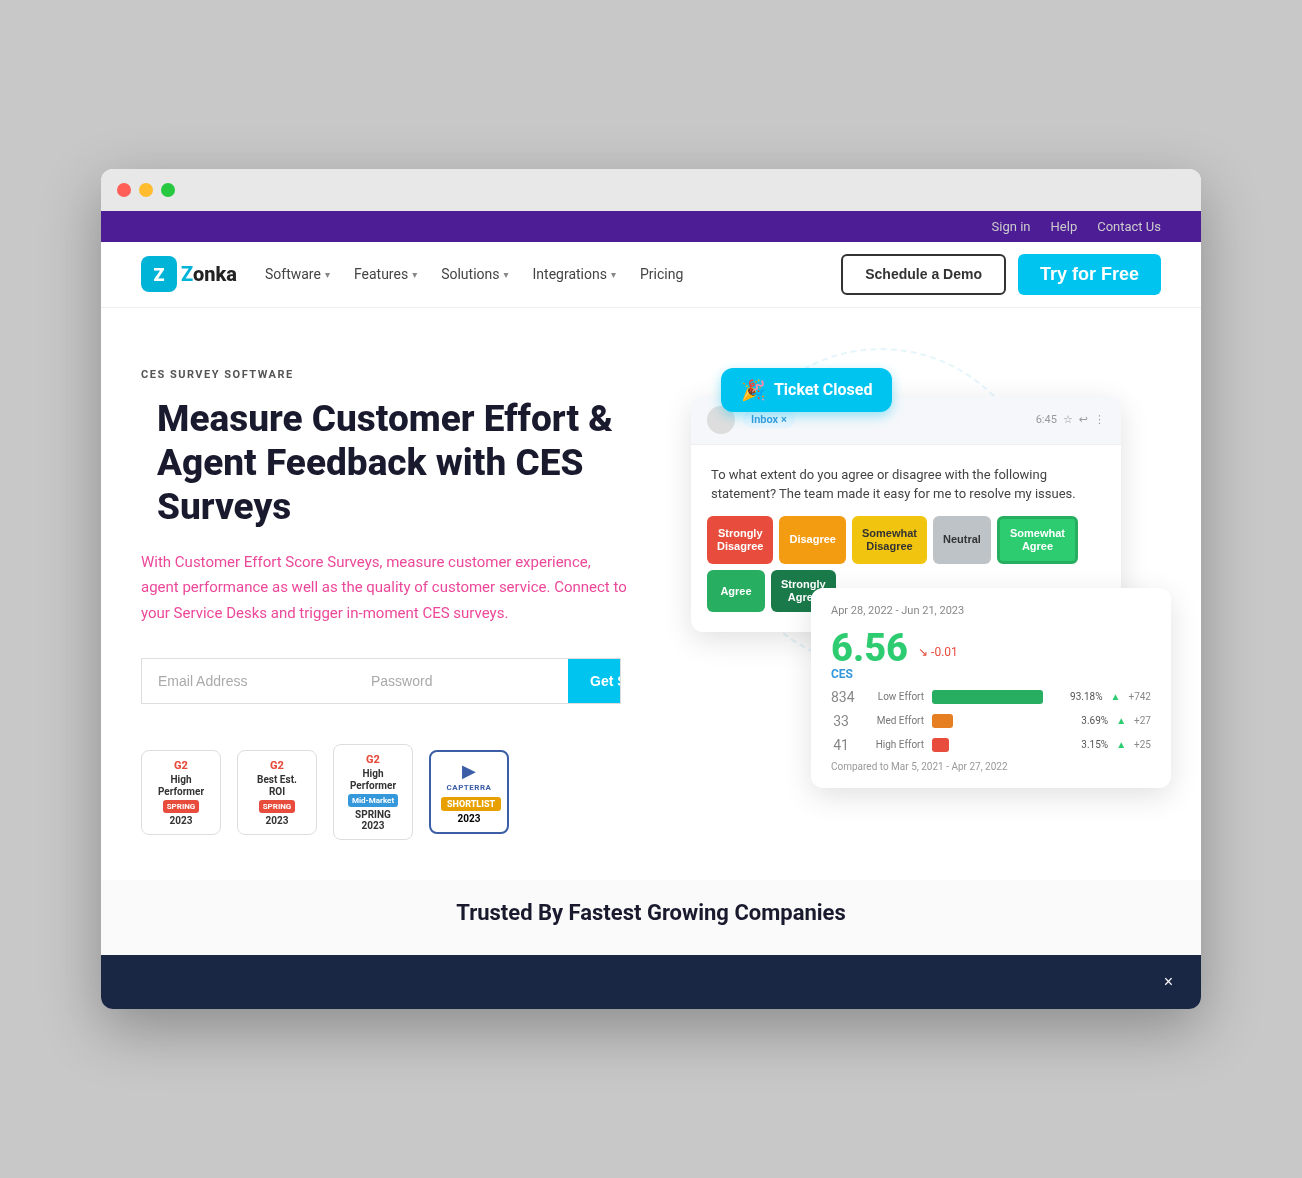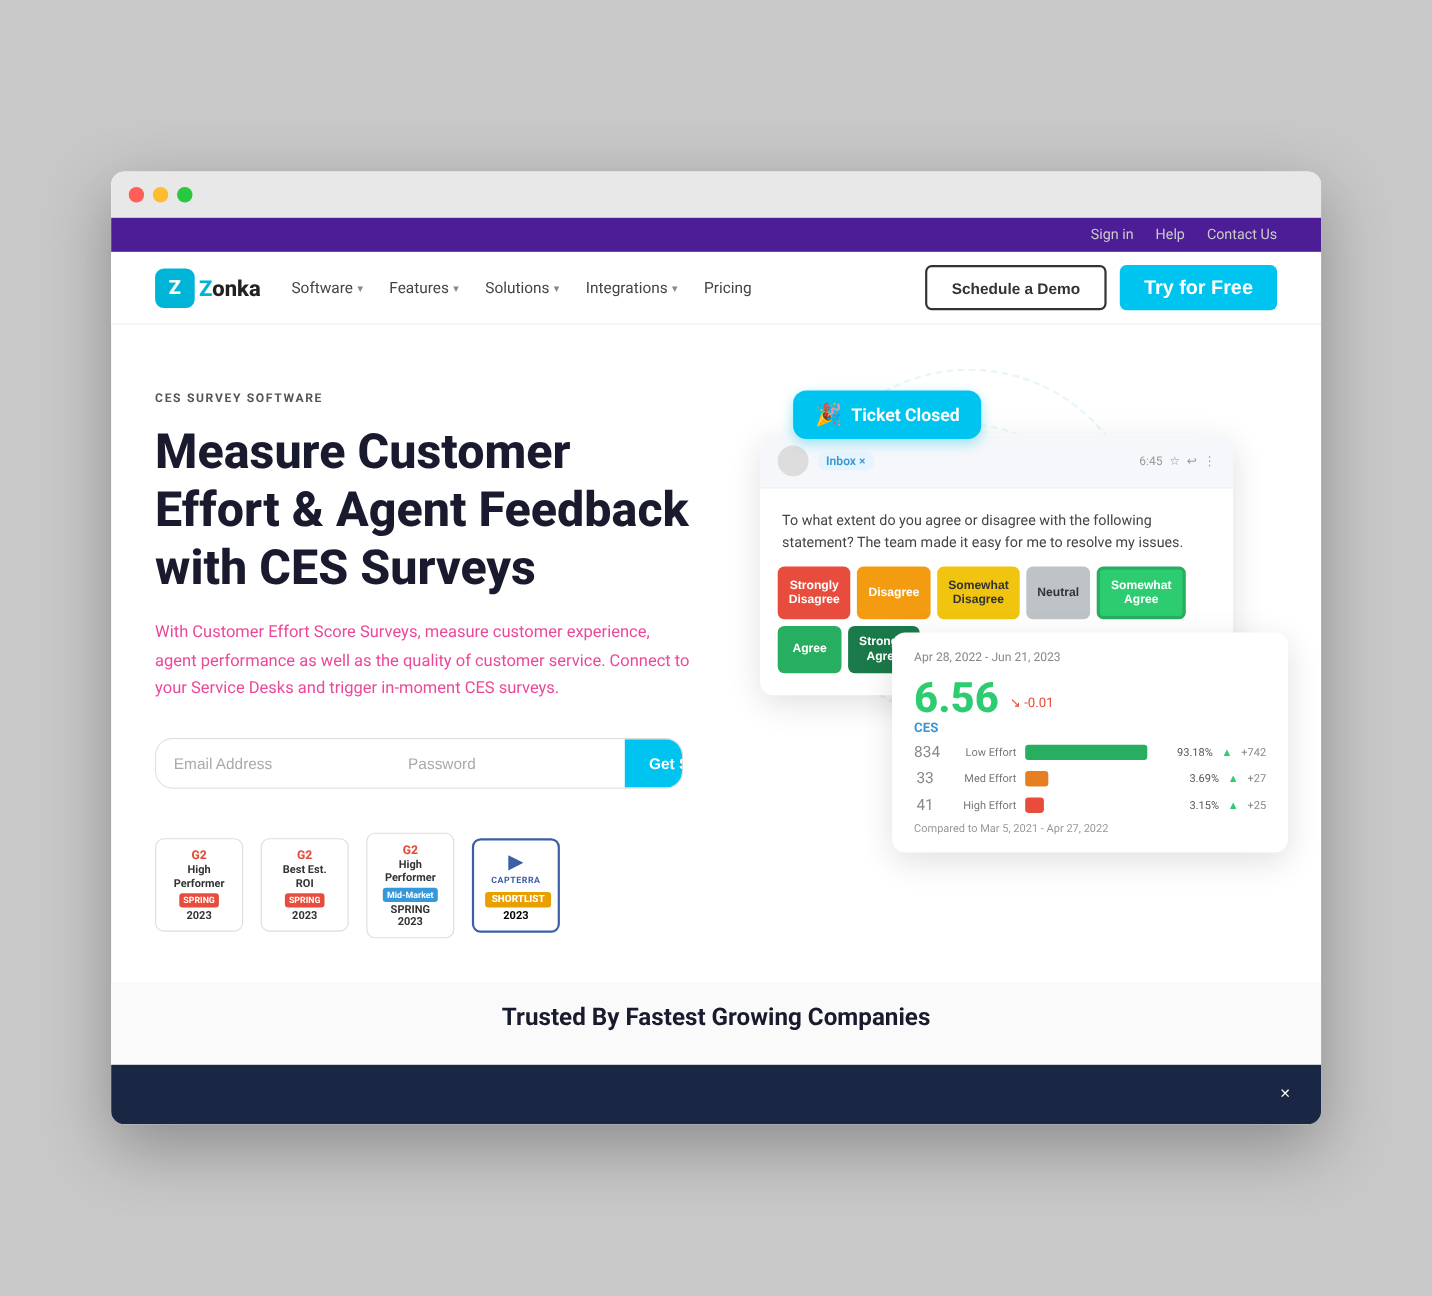--- a/index.html
+++ b/index.html
@@ -147,38 +147,39 @@
     }
     .hero-badge {
       font-size: 11px;
       font-weight: 700;
       color: #555;
       letter-spacing: 1.5px;
       text-transform: uppercase;
       margin-bottom: 16px;
     }
     .hero-title {
-      font-size: 44px;
+      font-size: 37px;
       font-weight: 800;
       color: #1a1a2e;
       line-height: 1.2;
       margin-bottom: 20px;
+      margin-left: 16px;
     }
     .hero-desc {
       font-size: 15px;
       color: #ec4899;
       line-height: 1.7;
       margin-bottom: 32px;
     }
 
     .signup-form {
       display: flex;
       gap: 0;
       border: 1.5px solid #ddd;
-      border-radius: 16px;
+      border-radius: 0;
       overflow: hidden;
       max-width: 480px;
     }
     .signup-form input {
       flex: 1;
       padding: 14px 16px;
       border: none;
       outline: none;
       font-size: 14px;
       color: #333;
@@ -297,21 +298,21 @@
       display: flex;
       align-items: center;
       gap: 8px;
       z-index: 10;
       box-shadow: 0 4px 12px rgba(0,196,240,0.4);
     }
     .ticket-emoji { font-size: 20px; }
 
     .survey-card {
       position: relative;
-      top: 40px;
+      top: 28px;
       background: #fff;
       border-radius: 12px;
       box-shadow: 0 8px 30px rgba(0,0,0,0.12);
       overflow: hidden;
       max-width: 430px;
     }
 
     .survey-card-header {
       background: #f5f7fa;
       padding: 10px 16px;

